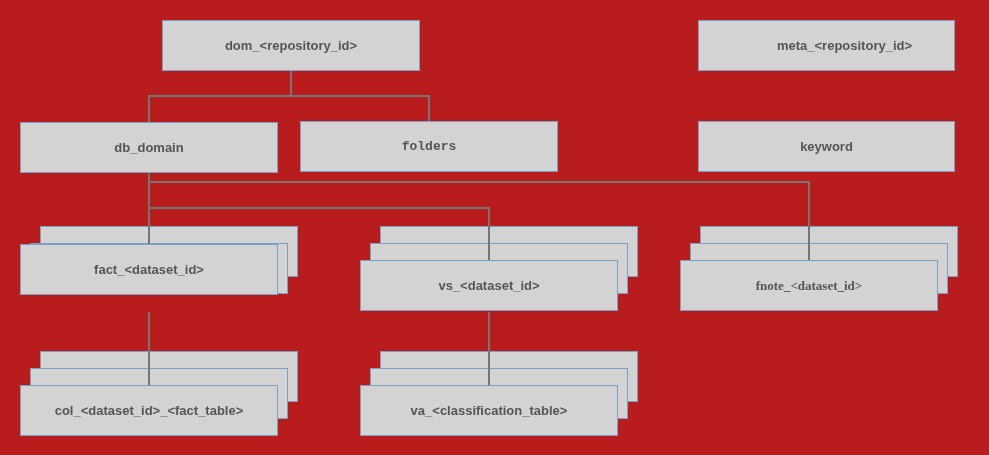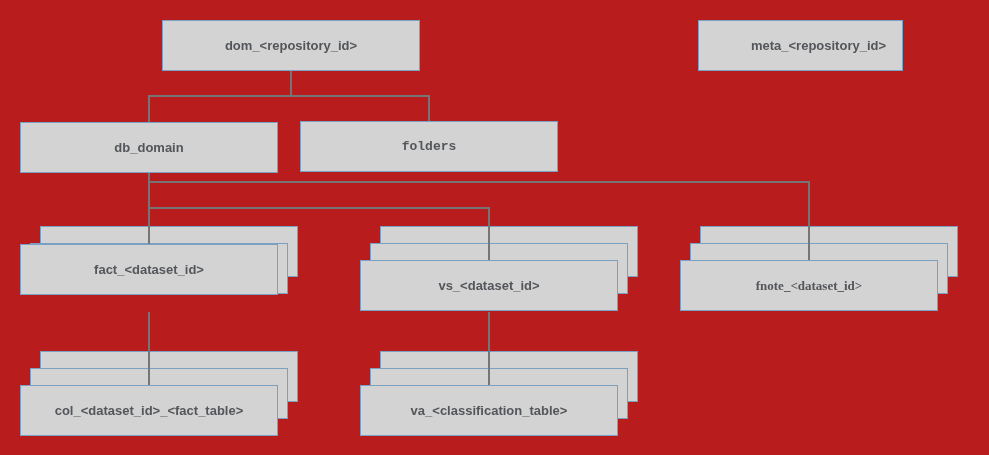--- a/index.html
+++ b/index.html
@@ -54,32 +54,35 @@
   <div class="line" style="left:808px; top:181px; width:2px;   height:79px;"></div>
   <div class="line" style="left:148px; top:207px; width:342px; height:2px;"></div>
   <div class="line" style="left:488px; top:207px; width:2px;   height:53px;"></div>
   <div class="line" style="left:148px; top:312px; width:2px;   height:73px;"></div>
   <div class="line" style="left:488px; top:312px; width:2px;   height:73px;"></div>
 
   <div class="node" style="left:162px; top:20px; width:258px;">
     <span>dom_&lt;repository_id&gt;</span>
   </div>
 
-  <div class="node" style="left:698px; top:20px; width:205px;padding-left:36px;">
+  <div class="node" style="left:698px; top:20px; width:257px;padding-left:36px;">
     <span>meta_&lt;repository_id&gt;</span>
   </div>
 
   <div class="node" style="left:20px; top:122px; width:258px;">
     <span>db_domain</span>
   </div>
 
   <div class="node" style="left:300px; top:121px; width:258px;font-family:Liberation Mono, monospace;">
     <span>folders</span>
   </div>
 
+  <div class="node" style="left:698px; top:121px; width:257px;">
+    <span>keyword</span>
+  </div>
 
   <div class="layer" style="left:40px; top:226px; width:258px;"></div>
   <div class="layer" style="left:30px; top:243px; width:258px;"></div>
   <div class="node" style="left:20px; top:244px; width:258px;">
     <span>fact_&lt;dataset_id&gt;</span>
   </div>
 
   <div class="layer" style="left:380px; top:226px; width:258px;"></div>
   <div class="layer" style="left:370px; top:243px; width:258px;"></div>
   <div class="node" style="left:360px; top:260px; width:258px;">

